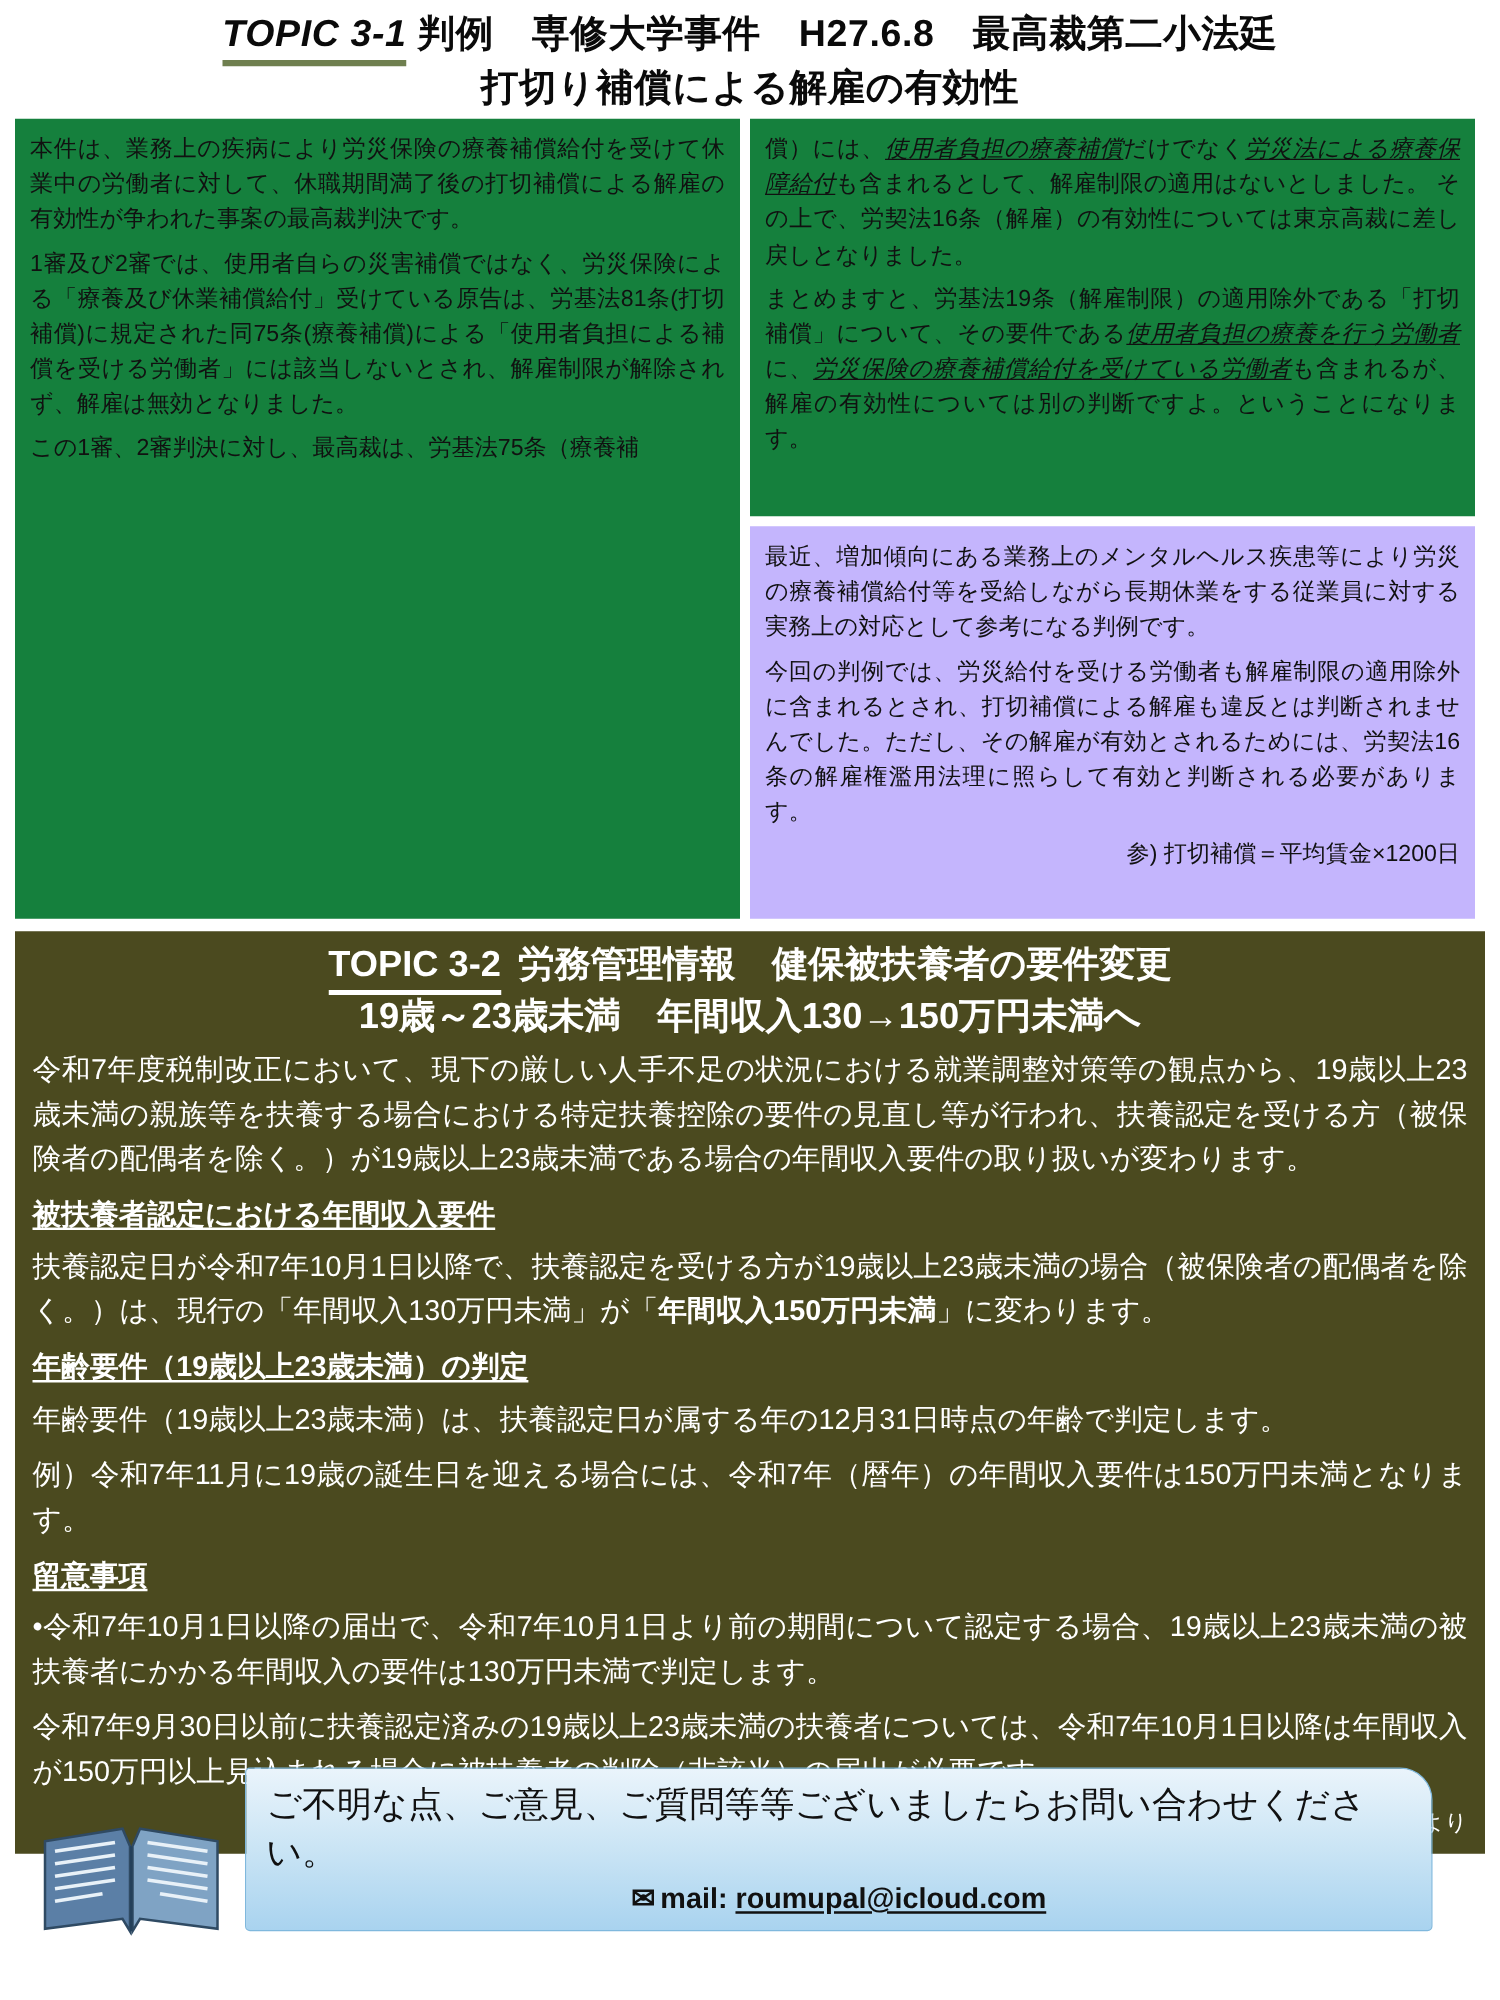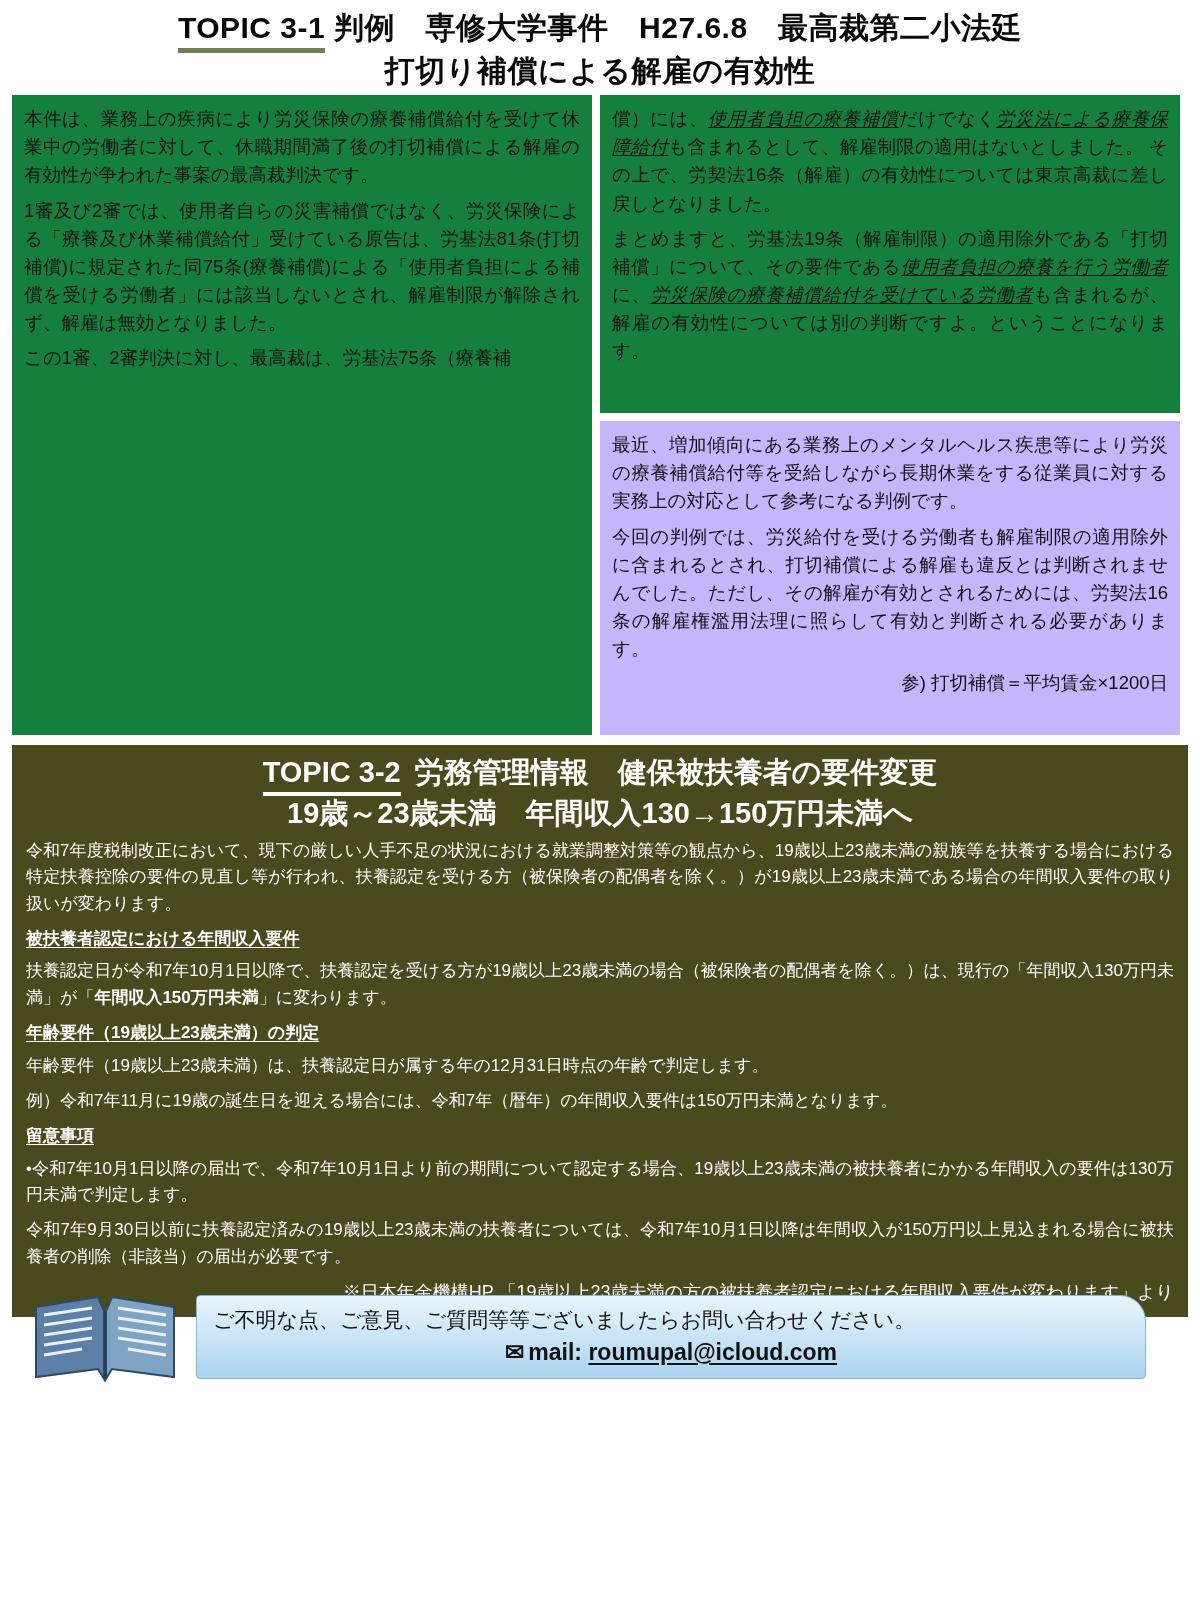--- a/index.html
+++ b/index.html
@@ -33,20 +33,21 @@
     display: block;
     white-space: nowrap;
   }
   .t31-line2 {
     display: block;
   }
   .t31-label {
     display: inline-block;
     border-bottom: 5px solid #6f7f4f;
     padding-bottom: 1px;
+    font-style: italic;
   }
 
   
   .t31-body {
     display: flex;
     gap: 8px;
     align-items: flex-start;
   }
   .col {
     width: 580px;
@@ -109,21 +110,21 @@
   .t32-line1 { display: block; }
   .t32-line2 { display: block; }
   .t32-label {
     display: inline-block;
     border-bottom: 4px solid #ffffff;
     padding-bottom: 1px;
     margin-right: 14px;
   }
   .t32 p {
     margin: 0 0 9px 0;
-    font-size: 17px;
+    font-size: 23px;
     line-height: 1.55;
     text-align: justify;
     text-justify: inter-ideograph;
   }
   .t32 .sub {
     font-weight: bold;
     text-decoration: underline;
     text-underline-offset: 3px;
     margin-bottom: 6px;
   }
@@ -155,21 +156,21 @@
     margin-bottom: 6px;
     width: 950px;
     background: linear-gradient(180deg, #eaf4fb 0%, #cbe5f5 48%, #a9d3ef 100%);
     border: 1px solid #7fb8dd;
     border-radius: 4px 26px 4px 4px;
     padding: 10px 16px 12px 16px;
     box-sizing: border-box;
     color: #111111;
   }
   .contact .line1 {
-    font-size: 21px;
+    font-size: 28px;
     line-height: 1.35;
     margin-bottom: 4px;
   }
   .contact .line2 {
     font-size: 23px;
     font-weight: bold;
     text-align: center;
   }
   .contact .mailaddr {
     text-decoration: underline;

